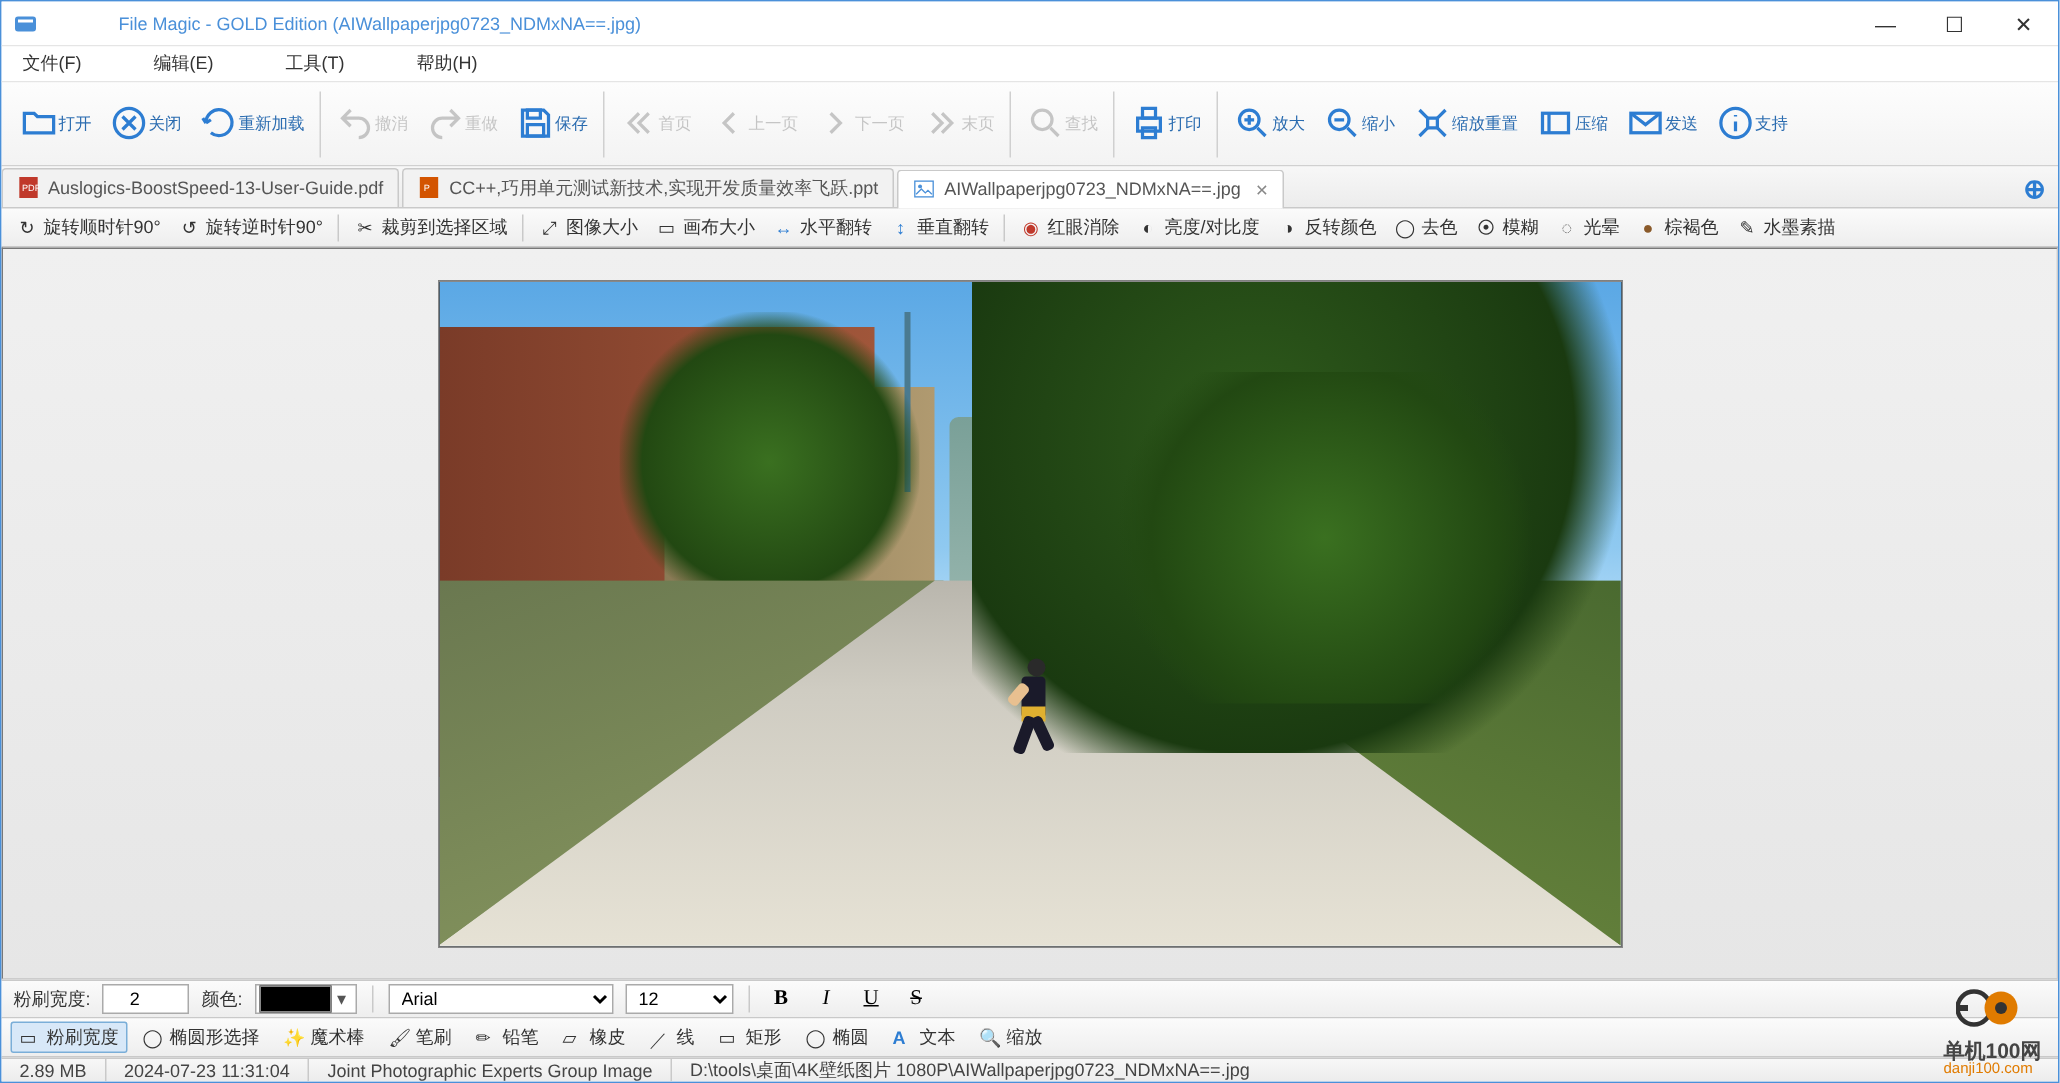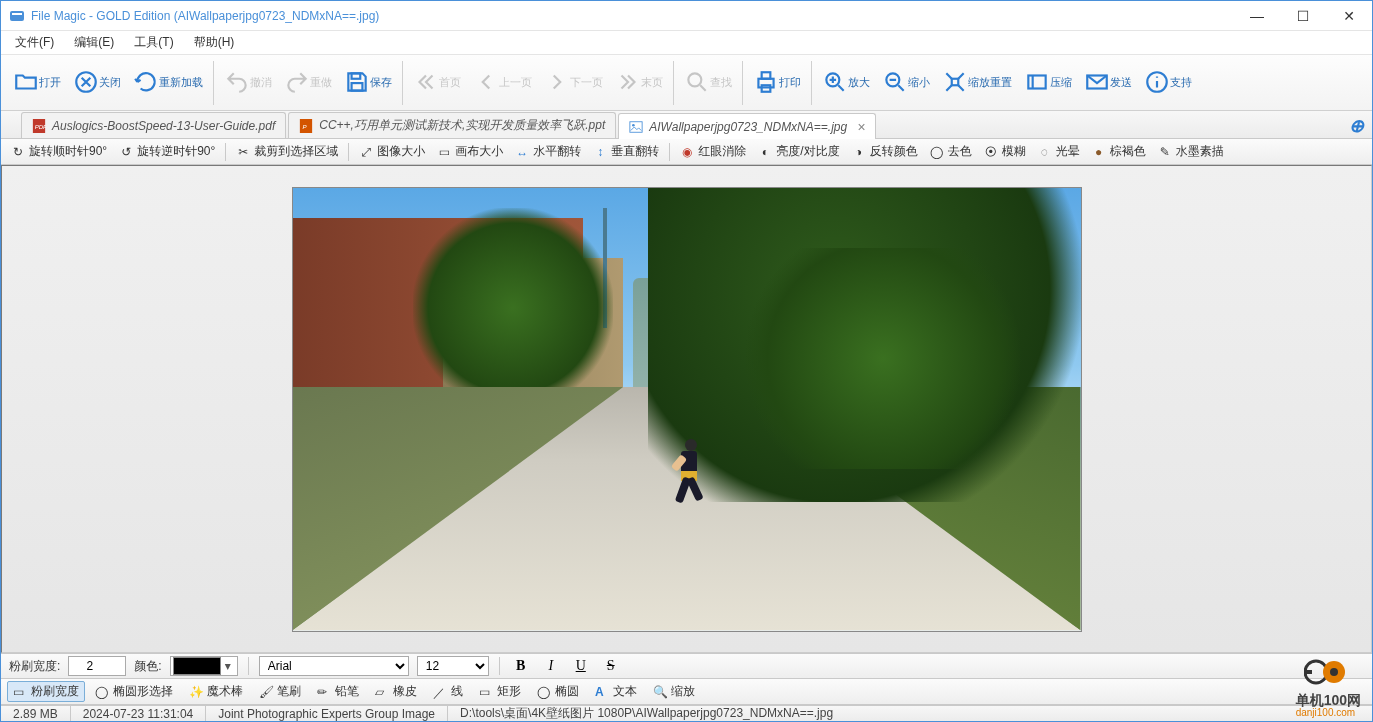--- a/index.html
+++ b/index.html
@@ -17,38 +17,40 @@
   }
 
   
   .titlebar {
     height: 30px;
     background: #fff;
     display: flex;
     align-items: center;
     padding-left: 8px;
     border-bottom: 1px solid #e5e5e5;
+    gap: 48px;
   }
   .titlebar .app-icon { width: 16px; height: 16px; margin-right: 6px; }
   .titlebar .title { font-size: 12px; color: #4a90d9; flex: 1; }
   .win-controls { display: flex; }
   .win-controls button {
     width: 46px; height: 30px; border: none; background: transparent;
     font-size: 14px; color: #333; font-family: "Segoe UI Symbol", sans-serif;
   }
 
   
   .menubar {
     height: 24px;
     display: flex;
     align-items: center;
     padding: 0 4px;
     background: #fff;
     border-bottom: 1px solid #e5e5e5;
     font-size: 12px;
+    gap: 28px;
   }
   .menubar span { padding: 3px 10px; cursor: default; }
 
   
   .main-toolbar {
     height: 56px;
     background: linear-gradient(#fdfdfd, #f3f3f3);
     border-bottom: 1px solid #d0d0d0;
     display: flex;
     align-items: center;
@@ -69,24 +71,23 @@
   .tb-item .lbl { font-size: 11px; color: #2b6cb0; }
   .tb-item.disabled .lbl { color: #888; }
   .tb-sep { width: 1px; height: 44px; background: #d0d0d0; margin: 0 4px; }
 
   
   .tabbar {
     height: 28px;
     background: linear-gradient(#f7f7f7, #ececec);
     border-bottom: 1px solid #c9c9c9;
     display: flex;
-    align-items: flex-end;
-    padding-left: 20px;
+    align-items: center;
+    padding-left: 0;
     position: relative;
-    font-style: italic;
   }
   .tab {
     height: 26px;
     display: flex;
     align-items: center;
     padding: 0 10px;
     background: #f2f2f2;
     border: 1px solid #c9c9c9;
     border-bottom: none;
     margin-right: 2px;

